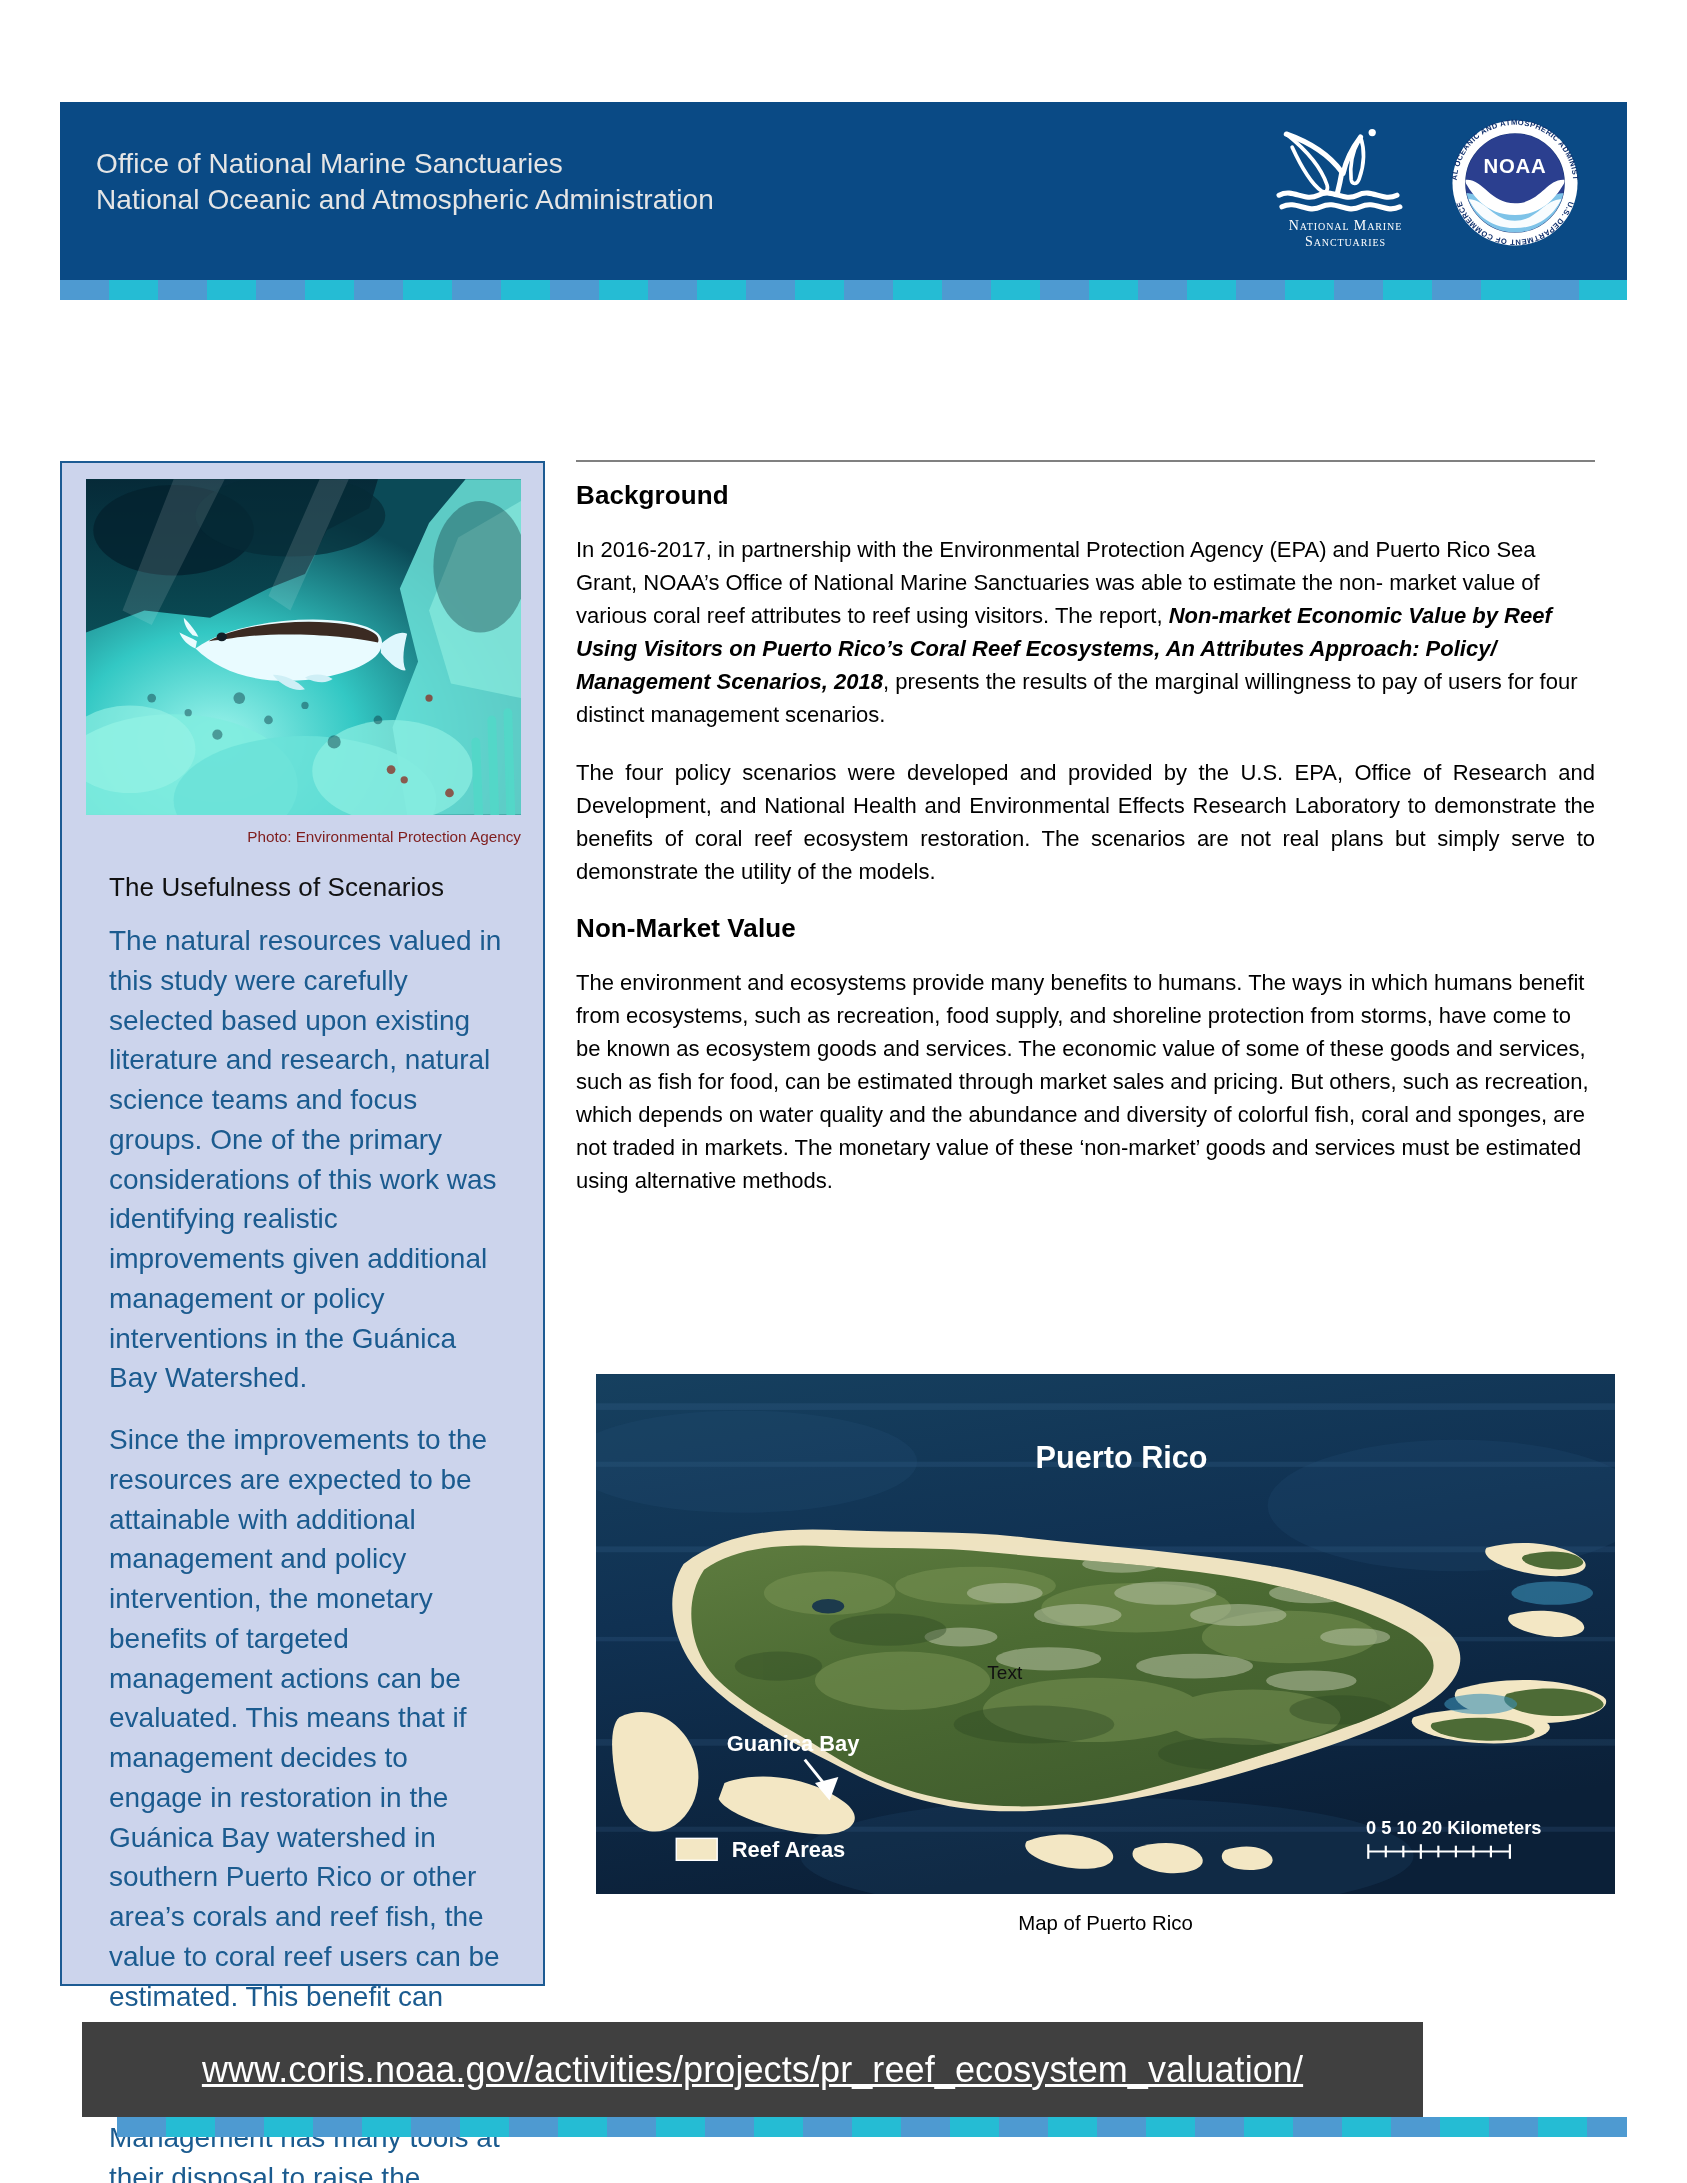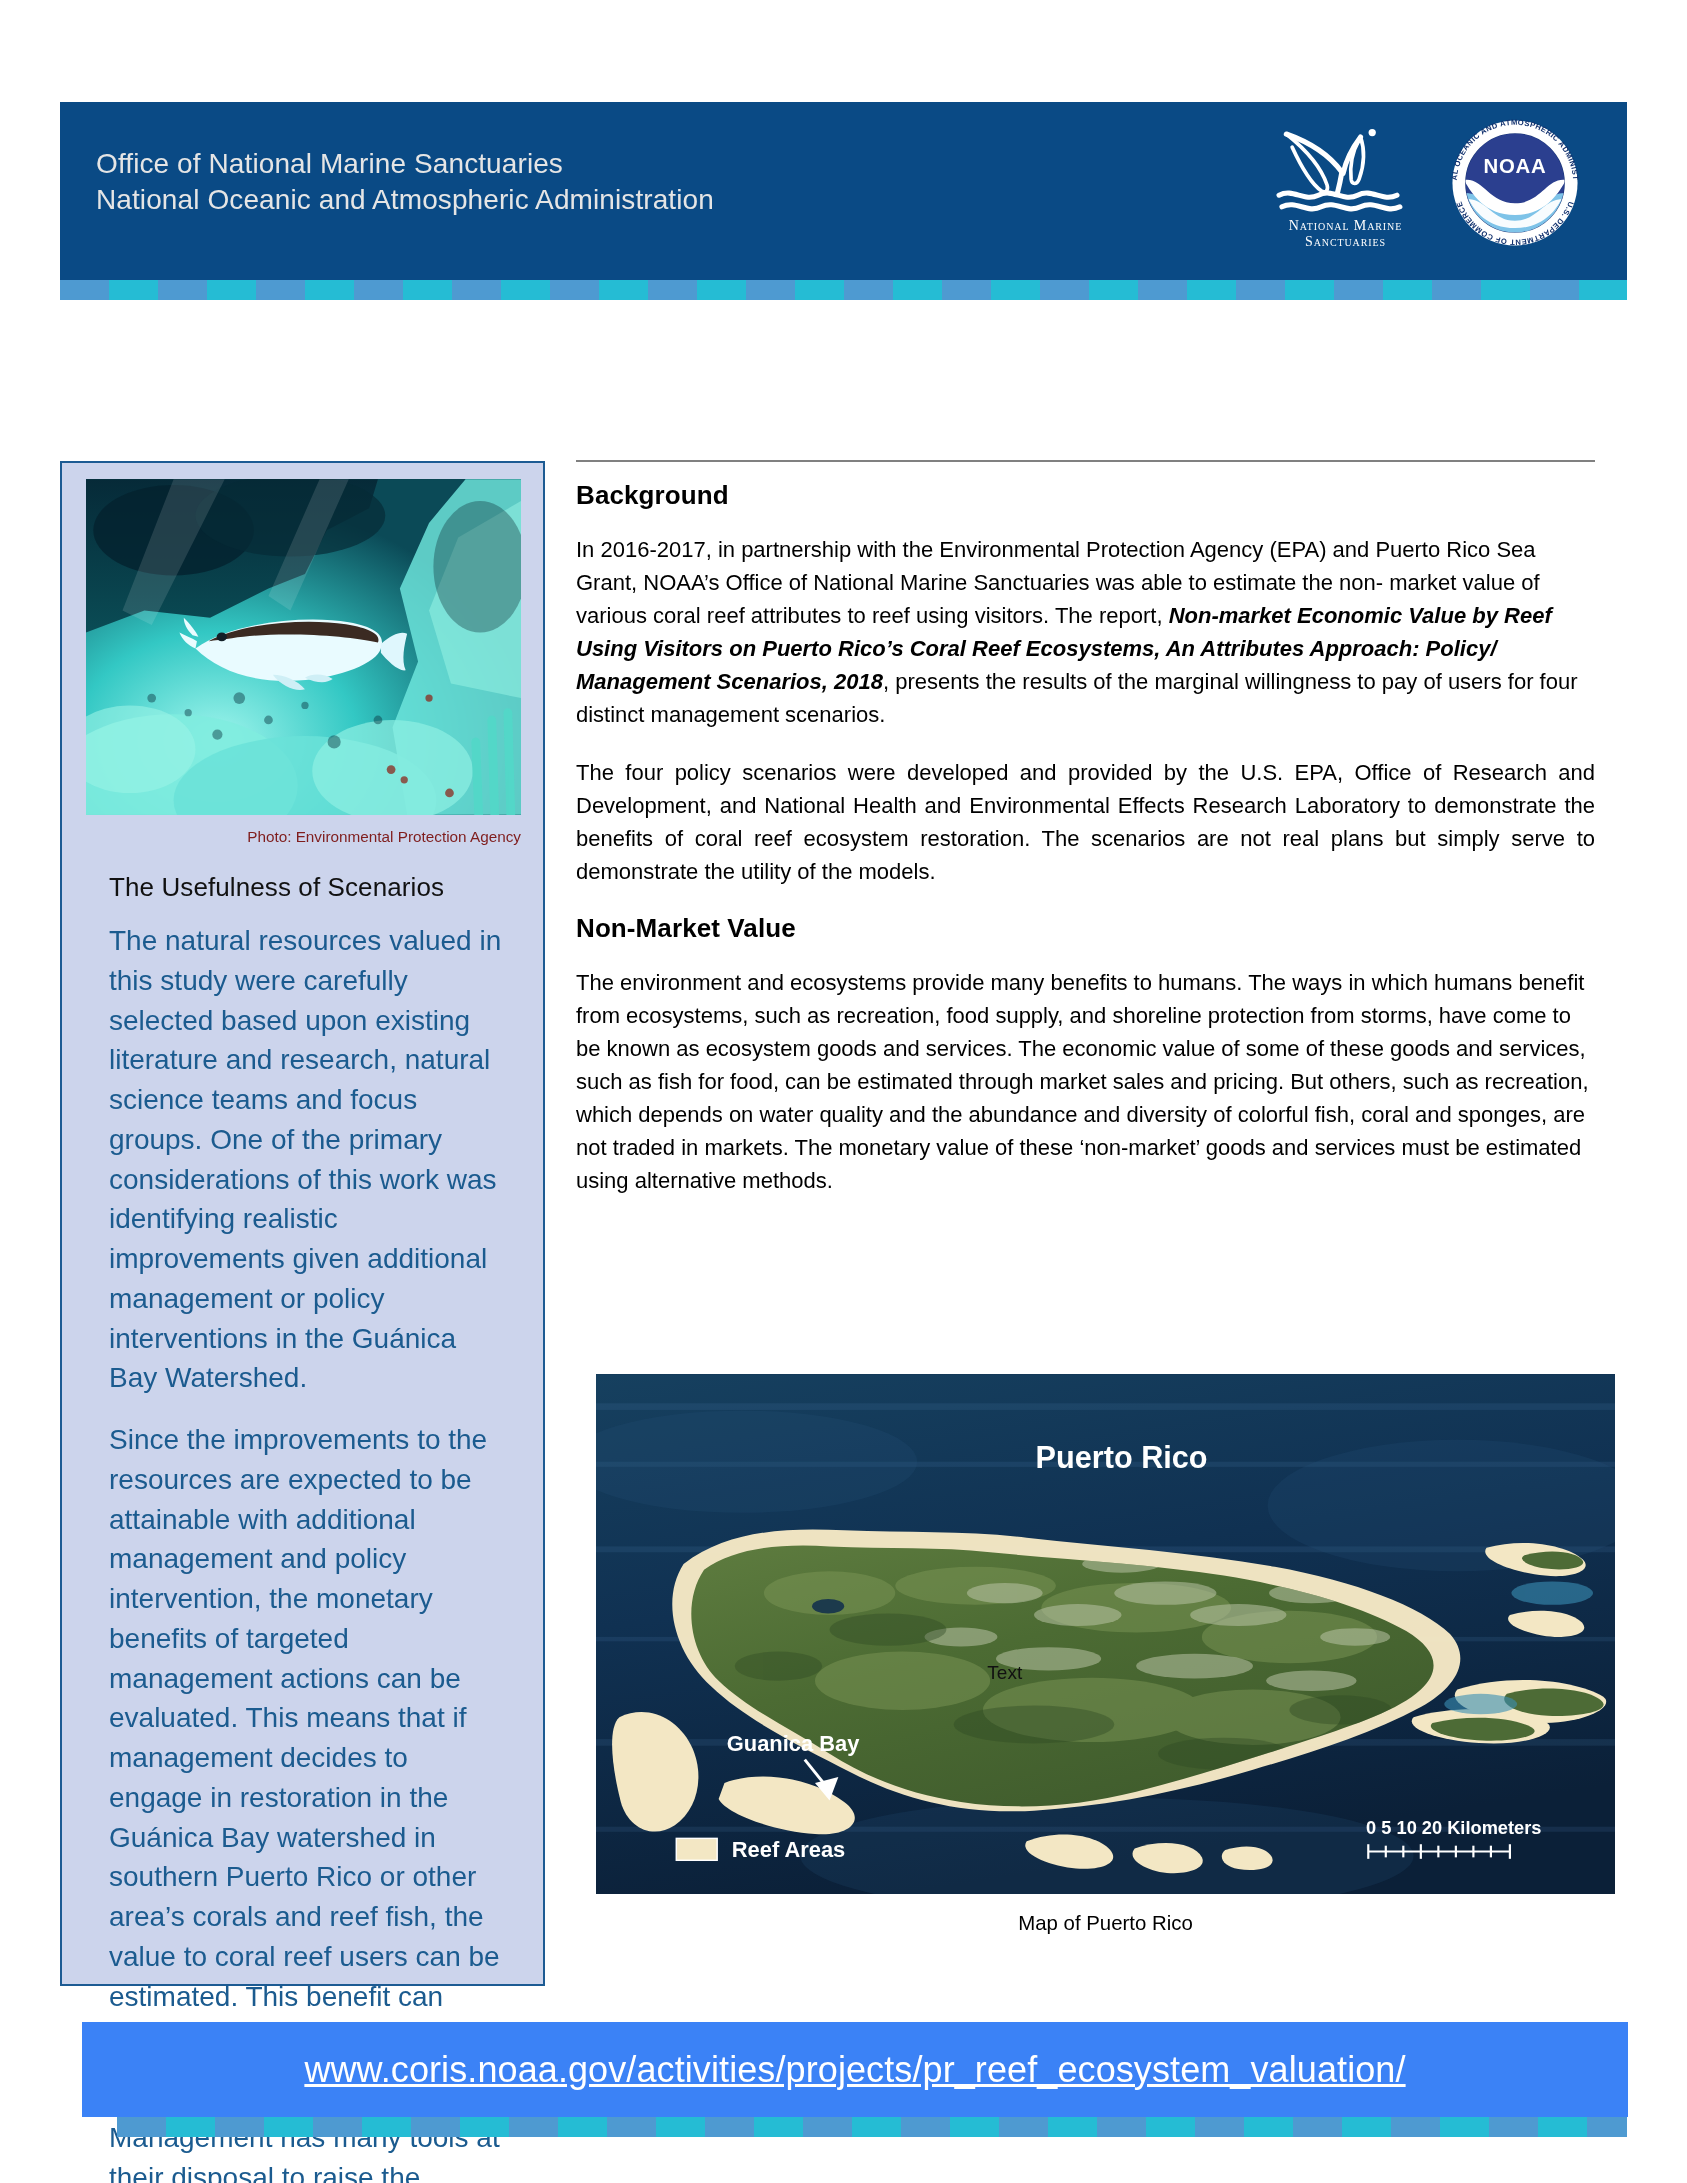--- a/index.html
+++ b/index.html
@@ -203,23 +203,23 @@
     text-align: center;
     color: #000000;
     font-size: 20.4px;
   }
 
   
   .footer-bar {
     position: absolute;
     left: 82px;
     top: 2022px;
-    width: 1546px;
+    width: 1341px;
     height: 95px;
-    background: #3b82f6;
+    background: #404040;
     display: flex;
     align-items: center;
     justify-content: center;
   }
   .footer-url {
     color: #ffffff;
     font-size: 36px;
     letter-spacing: 0.1px;
     white-space: nowrap;
   }

